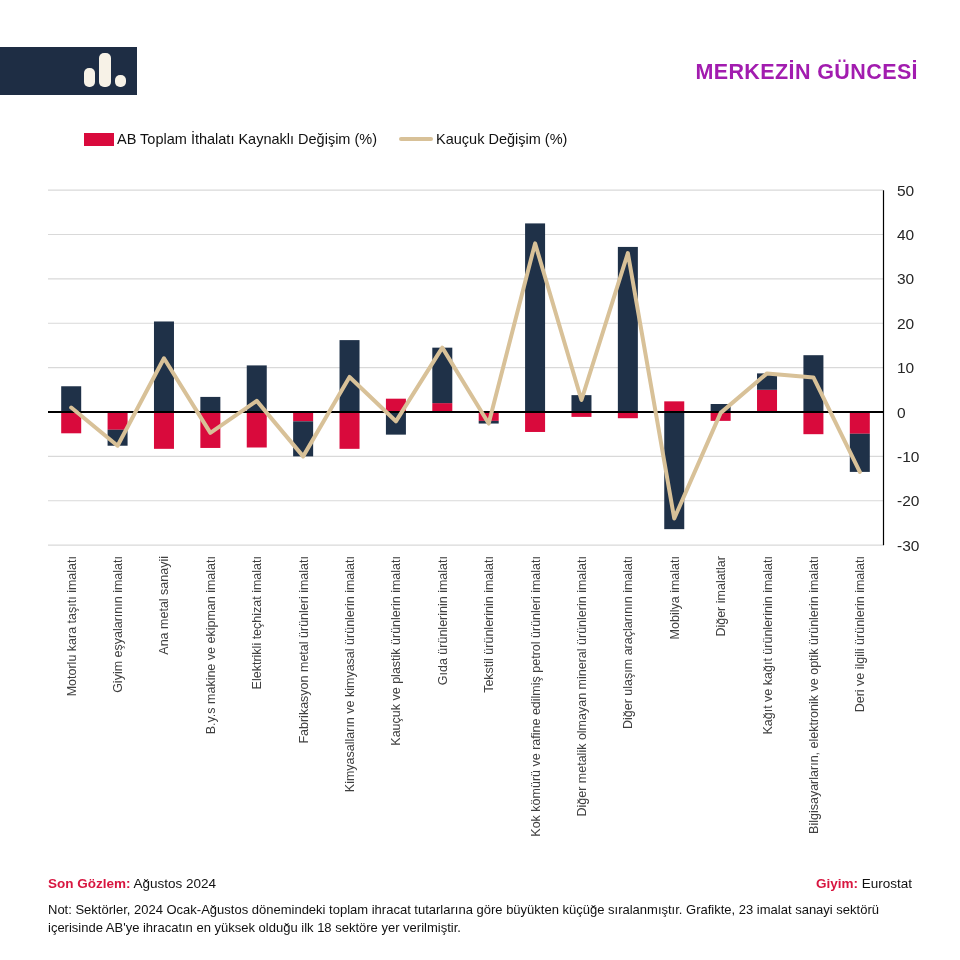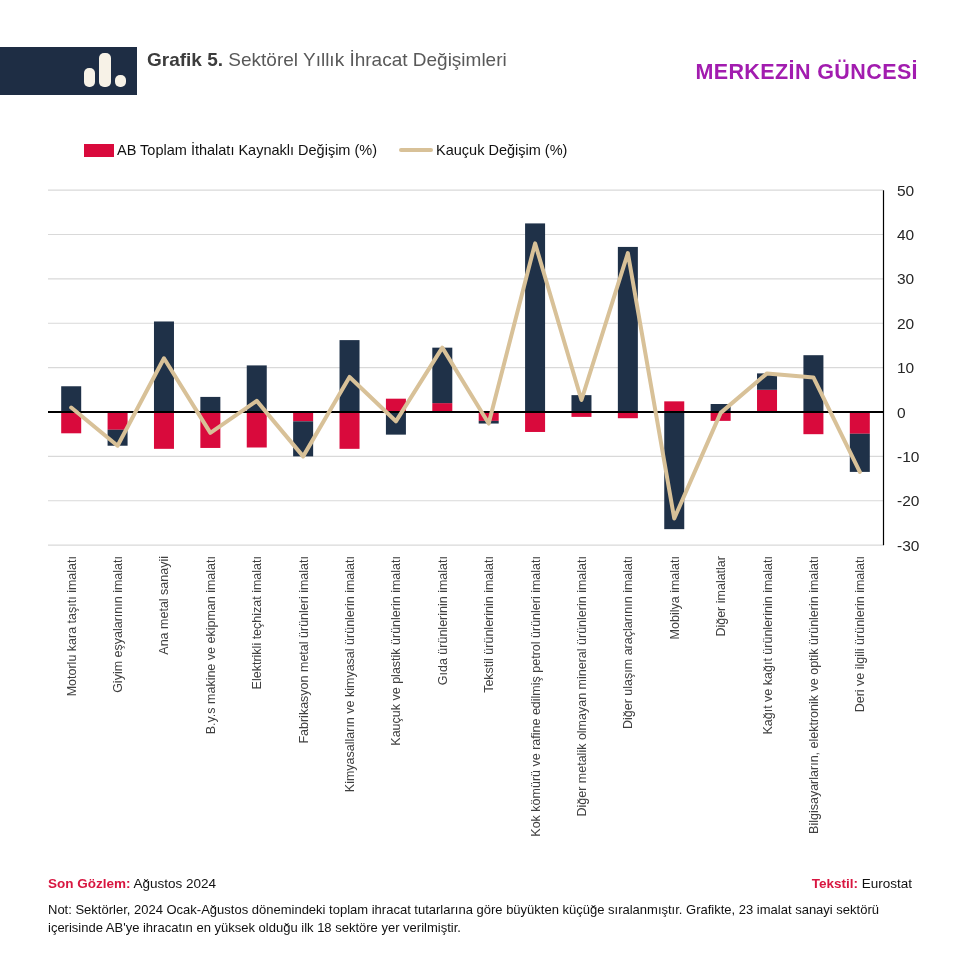--- a/index.html
+++ b/index.html
@@ -14,21 +14,21 @@
   .logo .b1{left:84px;width:11px;height:19px;}
   .logo .b2{left:99px;width:12px;height:34px;}
   .logo .b3{left:115px;width:11px;height:12px;}
   .titleblock{position:absolute;left:147px;top:46px;font-size:19px;line-height:27px;color:#595959;}
   .titleblock .bold{font-weight:bold;color:#3c3c3c;}
   .brand{position:absolute;top:60px;right:42px;font-size:21.5px;font-weight:600;
          color:#a21caf;letter-spacing:0.4px;}
   
   .legend{position:absolute;left:84px;top:131px;display:flex;align-items:center;gap:22px;
           font-size:14.5px;color:#111;}
-  .legend .item{display:flex;align-items:center;margin-top:11px;}
+  .legend .item{display:flex;align-items:center;}
   .sw{width:30px;height:13px;margin-right:3px;flex:0 0 auto;}
   .swline{width:34px;height:4px;border-radius:2px;margin-right:3px;flex:0 0 auto;}
   
   .chart{position:absolute;left:0;top:180px;width:960px;height:700px;}
   
   .footer{position:absolute;left:48px;top:876px;width:864px;display:flex;
           justify-content:space-between;font-size:13.5px;color:#111;text-align:center;}
   .red-label{color:#d81640;font-weight:bold;}
   .note{position:absolute;left:48px;top:901px;width:874px;font-size:13px;
         line-height:17.5px;color:#111;}
@@ -36,23 +36,20 @@
 </head>
 <body>
 
 <div class="logo">
   <span class="icon">
     <span class="b b1"></span><span class="b b2"></span><span class="b b3"></span>
   </span>
 </div>
 
 <div class="titleblock">
-  <div>
-    <span class="bold">Grafik 5.</span><span> Sektörel Yıllık İhracat Değişimleri</span>
-  </div>
 </div>
 
 <div class="brand">MERKEZİN GÜNCESİ</div>
 
 <div class="legend">
   <div class="item">
     <span class="sw" style="background:#d90a3c"></span>
     <span>AB Toplam İthalatı Kaynaklı Değişim (%)</span>
   </div>
   <div class="item">
@@ -136,17 +133,17 @@
     <text transform="translate(771.5277777777777,376) rotate(-90)" text-anchor="end" font-size="12.5" fill="#404040" font-family="&quot;Liberation Sans&quot;,&quot;DejaVu Sans&quot;,sans-serif">Kağıt ve kağıt ürünlerinin imalatı</text>
     <text transform="translate(817.9166666666666,376) rotate(-90)" text-anchor="end" font-size="12.5" fill="#404040" font-family="&quot;Liberation Sans&quot;,&quot;DejaVu Sans&quot;,sans-serif">Bilgisayarların, elektronik ve optik ürünlerin imalatı</text>
     <text transform="translate(864.3055555555555,376) rotate(-90)" text-anchor="end" font-size="12.5" fill="#404040" font-family="&quot;Liberation Sans&quot;,&quot;DejaVu Sans&quot;,sans-serif">Deri ve ilgili ürünlerin imalatı</text>
   </svg>
 
 <div class="footer">
   <div>
     <span class="red-label">Son Gözlem:</span><span> Ağustos 2024</span>
   </div>
   <div>
-    <span class="red-label">Tekstil:</span><span> Eurostat</span>
+    <span class="red-label">Giyim:</span><span> Eurostat</span>
   </div>
 </div>
 
 <div class="note">Not: Sektörler, 2024 Ocak-Ağustos dönemindeki toplam ihracat tutarlarına göre büyükten küçüğe sıralanmıştır. Grafikte, 23 imalat sanayi sektörü içerisinde AB'ye ihracatın en yüksek olduğu ilk 18 sektöre yer verilmiştir.</div>
 
 </body></html>

